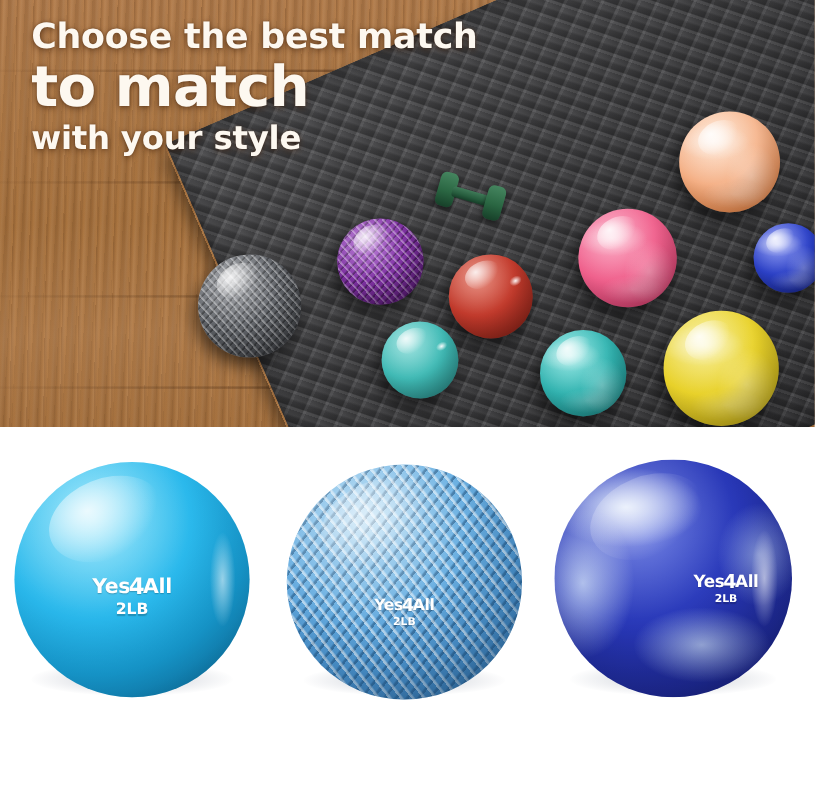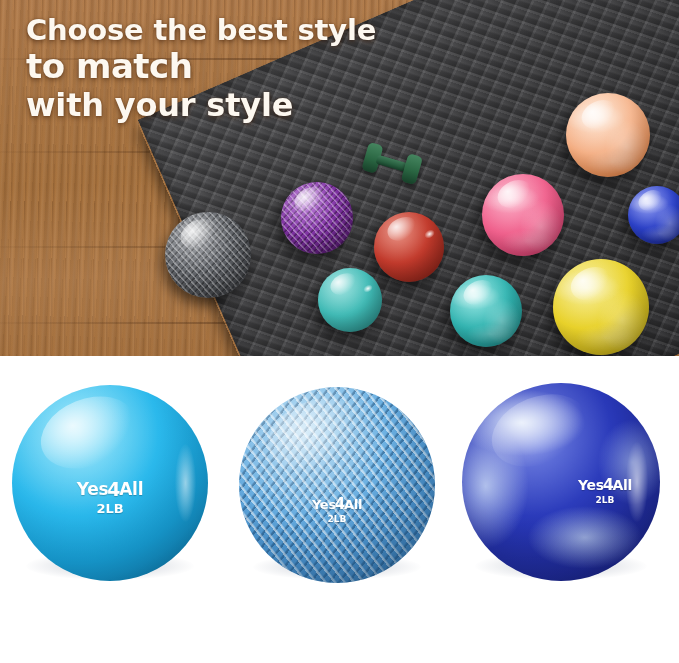--- a/index.html
+++ b/index.html
@@ -56,22 +56,22 @@
 
   
   .headline { position: absolute; left: 26px; top: 16px; z-index: 12; }
   .hl-line {
     color: #fdf8f0; font-weight: 700; line-height: 1.0;
     letter-spacing: 0.5px;
     text-shadow: 0 2px 5px rgba(60,30,10,0.55), 0 0 2px rgba(60,30,10,0.4);
     font-family: "DejaVu Sans", sans-serif;
   }
   .hl-1 { font-size: 29px; letter-spacing: -0.2px; }
-  .hl-2 { font-size: 34px; margin-top: 4px; letter-spacing: -0.5px; }
-  .hl-3 { font-size: 32px; margin-top: 6px; letter-spacing: -0.2px; }
+  .hl-2 { font-size: 47px; margin-top: 4px; letter-spacing: -0.5px; }
+  .hl-3 { font-size: 27px; margin-top: 6px; letter-spacing: -0.2px; }
 
   
   .ball {
     position: absolute; border-radius: 50%;
     box-shadow: -3px 7px 13px rgba(0,0,0,0.55);
   }
   .ball .gloss {
     position: absolute; border-radius: 50%;
     left: 18%; top: 9%; width: 44%; height: 32%;
     background: radial-gradient(ellipse at 35% 30%, rgba(255,255,255,0.85), rgba(255,255,255,0.0) 68%);
@@ -160,21 +160,21 @@
 
     <div class="plank" style="top:58px;"></div>
     <div class="plank" style="top:151px;"></div>
     <div class="plank" style="top:246px;"></div>
     <div class="plank" style="top:322px;"></div>
 
     <div class="mat-shadow"></div>
     <div class="mat"></div>
 
     <div class="headline">
-      <div class="hl-line hl-1">Choose the best style</div>
+      <div class="hl-line hl-1">Choose the best match</div>
       <div class="hl-line hl-2">to match</div>
       <div class="hl-line hl-3">with your style</div>
     </div>
 
     <div class="dumbbell">
       <div class="db-head db-l"></div>
       <div class="db-bar"></div>
       <div class="db-head db-r"></div>
     </div>
 

